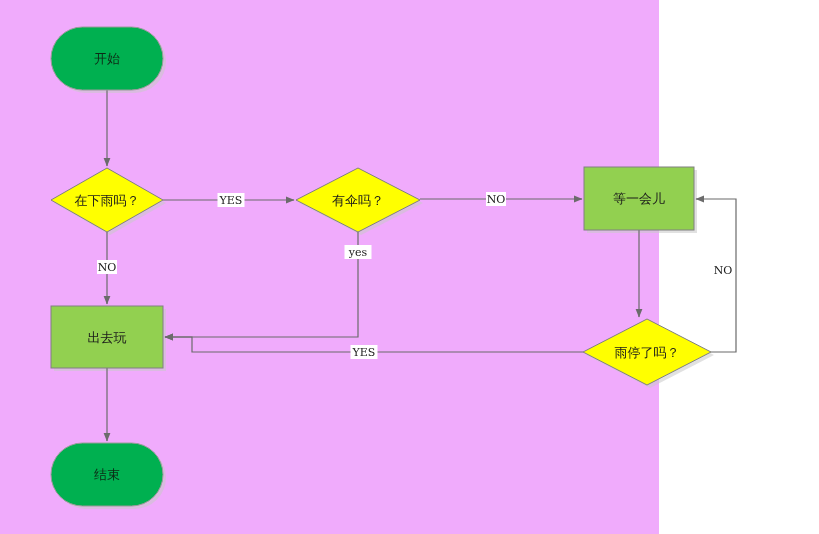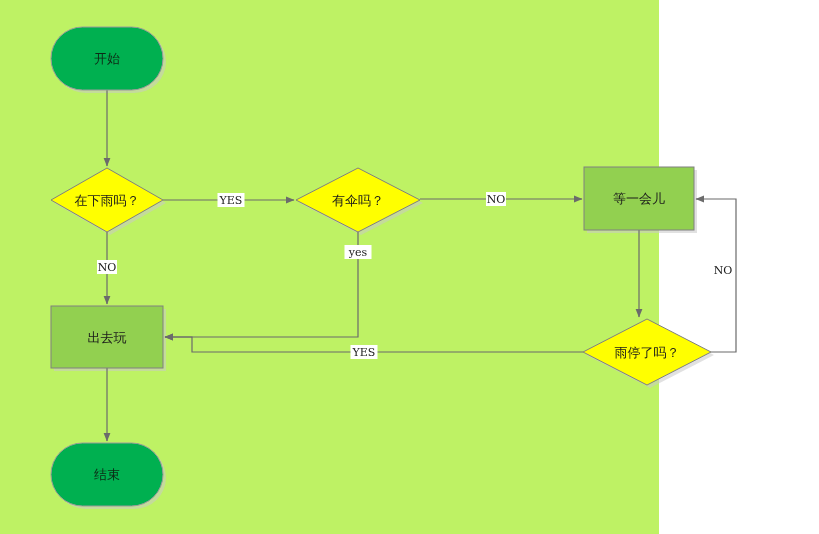--- a/index.html
+++ b/index.html
@@ -11,21 +11,21 @@
   body {
     width: 819px;
     height: 534px;
     overflow: hidden;
     font-family: "Liberation Sans", sans-serif;
   }
   #canvas {
     position: relative;
     width: 659px;
     height: 534px;
-    background: #bef264;
+    background: #f0abfc;
   }
   svg#diagram {
     position: absolute;
     left: 0;
     top: 0;
     width: 819px;
     height: 534px;
     display: block;
   }
   .node-terminal {

